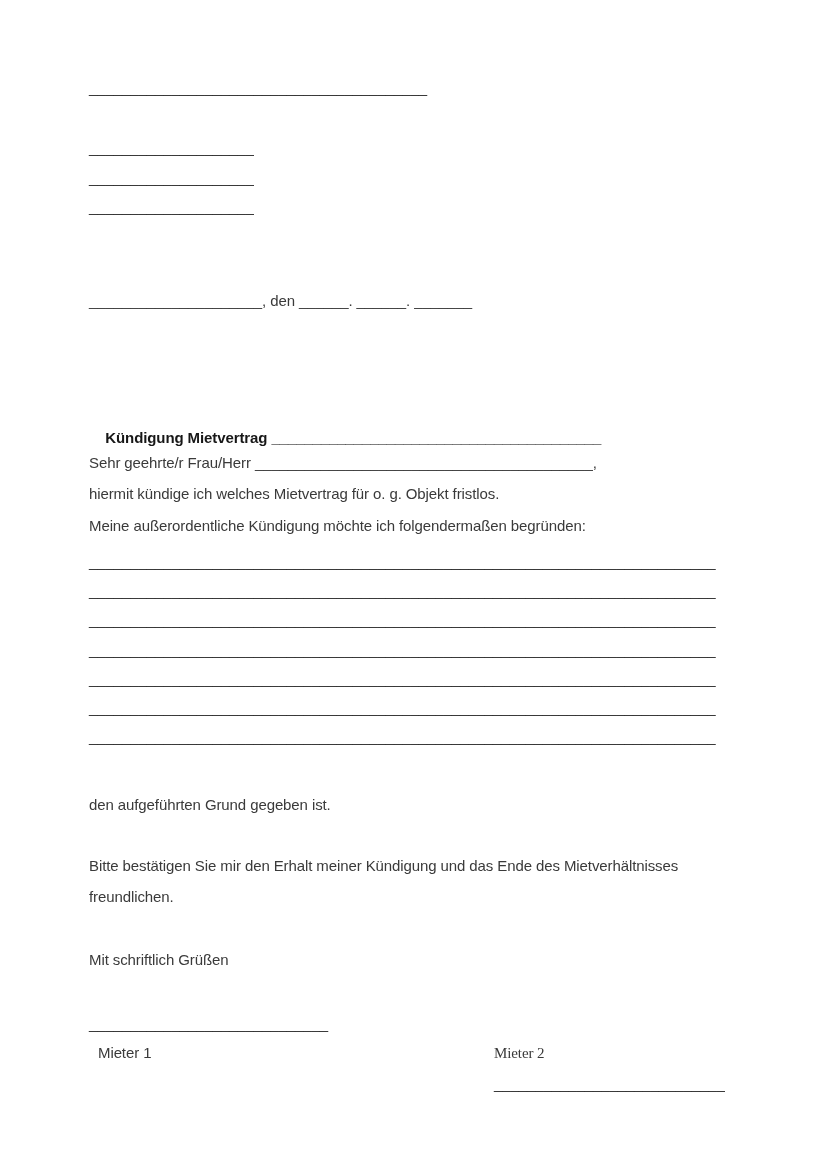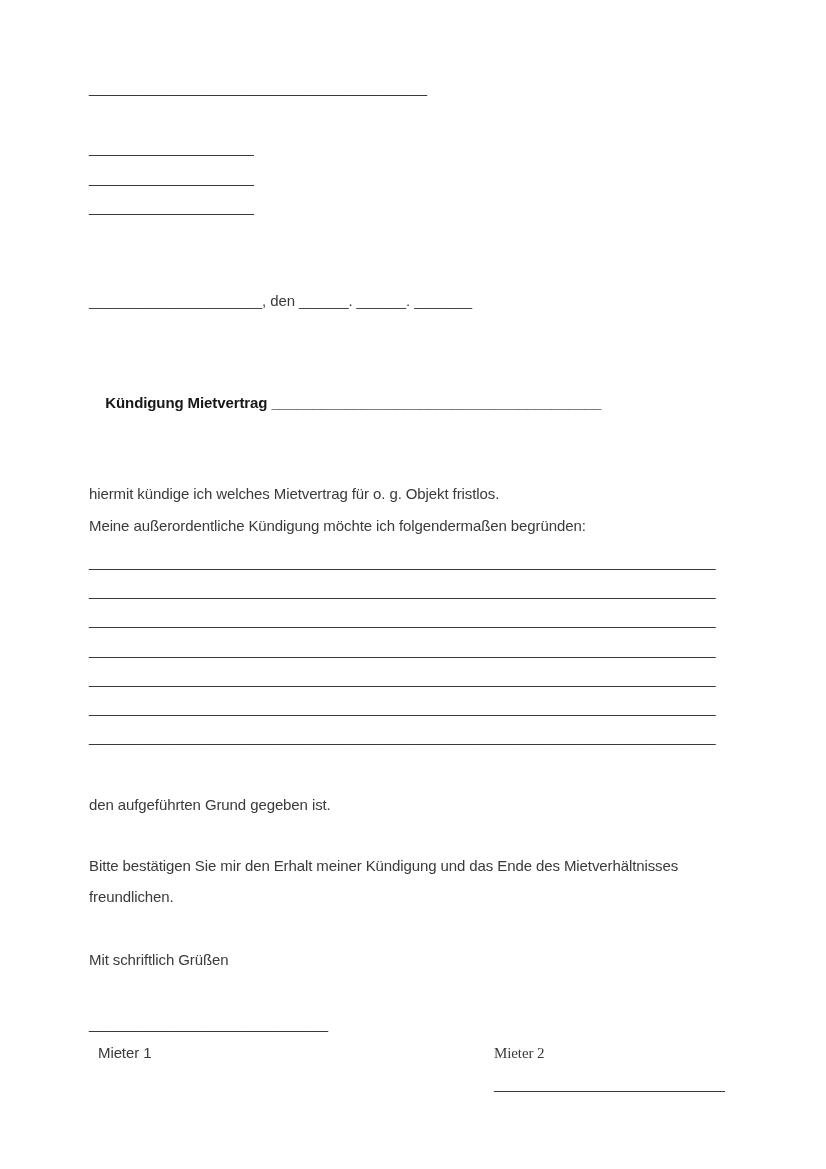--- a/index.html
+++ b/index.html
@@ -42,24 +42,25 @@
 <div class="page">
 
   <div class="line blank" style="top:78px">_________________________________________</div>
 
   <div class="line blank" style="top:138px">____________________</div>
   <div class="line blank" style="top:168px">____________________</div>
   <div class="line blank" style="top:197px">____________________</div>
 
   <div class="line" style="top:291px">_____________________, den ______. ______. _______</div>
 
-  <div class="line subject-line" style="top:373px">
+  <div class="line subject-line" style="top:408px">
     <span>Kündigung Mietvertrag</span><span> </span><span class="blank">________________________________________</span>
   </div>
 
+  <div class="line" style="top:453px">Sehr geehrte/r Frau/Herr _________________________________________,</div>
 
   <div class="line" style="top:484px">hiermit kündige ich welches Mietvertrag für o. g. Objekt fristlos.</div>
   <div class="line" style="top:516px">Meine außerordentliche Kündigung möchte ich folgendermaßen begründen:</div>
 
   <div class="line blank" style="top:552px">____________________________________________________________________________</div>
   <div class="line blank" style="top:581px">____________________________________________________________________________</div>
   <div class="line blank" style="top:610px">____________________________________________________________________________</div>
   <div class="line blank" style="top:640px">____________________________________________________________________________</div>
   <div class="line blank" style="top:669px">____________________________________________________________________________</div>
   <div class="line blank" style="top:698px">____________________________________________________________________________</div>

